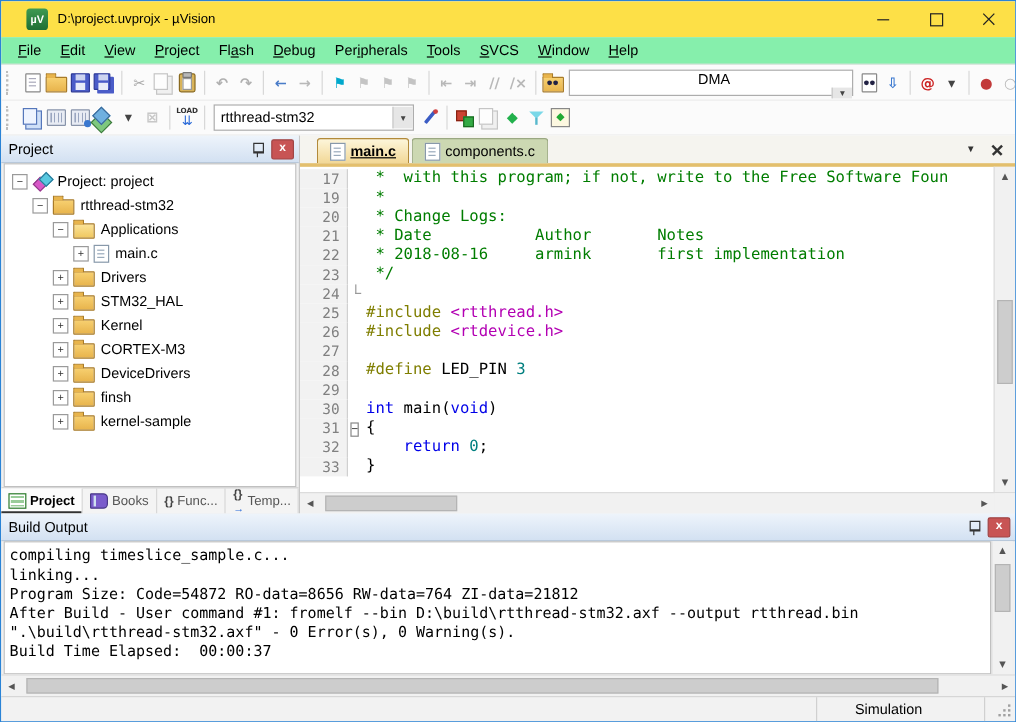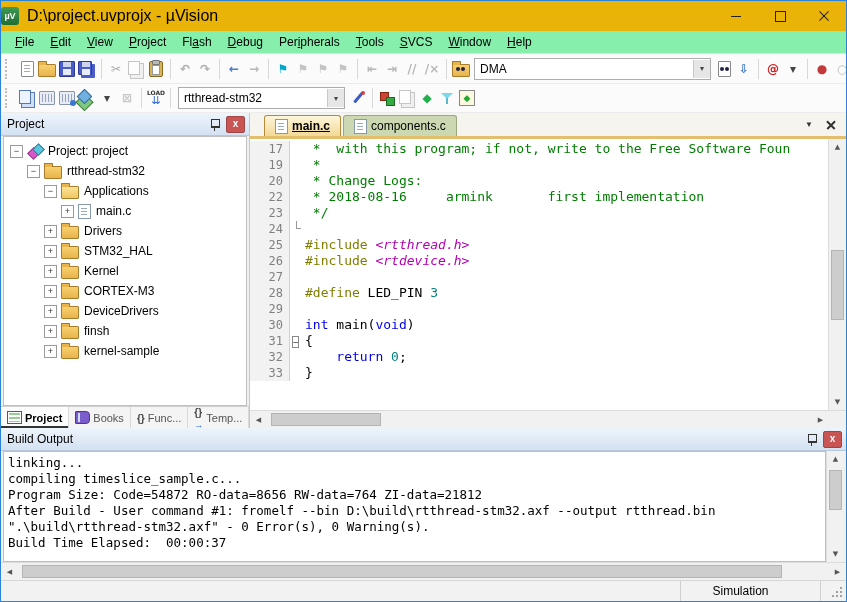--- a/index.html
+++ b/index.html
@@ -1,23 +1,23 @@
 <!DOCTYPE html>
 <html><head>
 <meta charset="utf-8">
 <style>
   html,body{margin:0;padding:0;background:#d8d8d8;}
   .win{width:847px;height:602px;box-sizing:border-box;border:1px solid #2a83d6;background:#f0f0f0;
        display:flex;flex-direction:column;overflow:hidden;
        font-family:"Liberation Sans","DejaVu Sans",sans-serif;font-size:12px;color:#000;}
   
-  .titlebar{height:30px;background:#eab308;display:flex;align-items:center;padding-left:0;flex:0 0 auto;}
+  .titlebar{height:30px;background:#fde047;display:flex;align-items:center;padding-left:21px;flex:0 0 auto;}
   .logo{width:18px;height:18px;background:linear-gradient(#3f9a52,#1e6e34);border-radius:3px;color:#fff;
         font-size:9px;font-weight:bold;display:flex;align-items:center;justify-content:center;margin-right:8px;}
-  .title-text{font-size:16px;}
+  .title-text{font-size:11px;}
   .win-controls{margin-left:auto;display:flex;height:100%;}
   .wc{width:44px;display:flex;align-items:center;justify-content:center;position:relative;}
   .wc-min::before{content:"";width:10px;height:1px;background:#222;}
   .wc-max::before{content:"";width:9px;height:9px;border:1px solid #222;}
   .wc-close::before,.wc-close::after{content:"";position:absolute;left:50%;top:50%;width:13px;height:1px;background:#222;}
   .wc-close::before{transform:translate(-50%,-50%) rotate(45deg);}
   .wc-close::after{transform:translate(-50%,-50%) rotate(-45deg);}
   
   .menubar{height:22px;background:#86efac;display:flex;align-items:center;padding-left:6px;
            border-bottom:1px solid #e0e0e0;flex:0 0 auto;}
@@ -133,21 +133,21 @@
   .carea{flex:1;overflow:hidden;padding-top:2px;font-family:"DejaVu Sans Mono","Liberation Mono",monospace;font-size:13px;}
   .crow{display:flex;height:16px;line-height:16px;white-space:pre;}
   .lnum{width:40px;text-align:right;padding-right:6px;color:#808080;background:#f2f2f2;border-right:1px solid #d0d0d0;
         flex:0 0 auto;font-size:12px;box-sizing:border-box;}
   .lfold{width:13px;flex:0 0 auto;position:relative;}
   .fo{margin:3px 0 0 2px;width:9px;height:9px;border:1px solid #888;font-size:9px;line-height:7px;text-align:center;
       color:#333;background:#fff;box-sizing:border-box;}
   .fe::before{content:"";position:absolute;left:6px;top:0;width:1px;height:8px;background:#999;}
   .fe::after{content:"";position:absolute;left:6px;top:7px;width:5px;height:1px;background:#999;}
   .ccode{padding-left:2px;}
-  .tok-cm{color:#007d00;} .tok-pp{color:#7f7e00;} .tok-hd{color:#b300b3;font-style:italic;}
+  .tok-cm{color:#007d00;} .tok-pp{color:#7f7e00;} .tok-hd{color:#b300b3;}
   .tok-kw{color:#0000e8;} .tok-num{color:#007f7f;} .tok-pl{color:#000;}
   
   .vscroll{width:17px;background:#f1f1f1;border-left:1px solid #dcdcdc;display:flex;flex-direction:column;
            align-items:center;flex:0 0 auto;}
   .sarrow{width:17px;height:16px;display:flex;align-items:center;justify-content:center;color:#555;font-size:7px;
           flex:0 0 auto;font-family:"DejaVu Sans",sans-serif;}
   .vthumb{width:13px;background:#cdcdcd;border:1px solid #b4b4b4;box-sizing:border-box;flex:0 0 auto;}
   .vspacer{flex:1;}
   .hscroll{height:17px;background:#f1f1f1;border-top:1px solid #dcdcdc;display:flex;align-items:center;flex:0 0 auto;}
   .hthumb{height:13px;background:#cdcdcd;border:1px solid #b4b4b4;box-sizing:border-box;margin-left:4px;flex:0 0 auto;}
@@ -232,21 +232,21 @@
       <span class="ic" style="color: rgb(196, 196, 196); font-weight: bold; font-size: 12px;">⚑</span>
       <span class="sep"></span>
       <span class="ic" style="color: rgb(184, 184, 184); font-weight: bold; font-size: 12px;">⇤</span>
       <span class="ic" style="color: rgb(184, 184, 184); font-weight: bold; font-size: 12px;">⇥</span>
       <span class="ic" style="color: rgb(184, 184, 184); font-weight: bold; font-size: 12px;">//</span>
       <span class="ic" style="color: rgb(184, 184, 184); font-weight: bold; font-size: 12px;">/×</span>
       <span class="sep"></span>
       <span class="ic">
         <span class="sh-folderb"></span>
       </span>
-      <div class="combo" style="width: 230px;">
+      <div class="combo" style="width: 230px; flex-direction: column;">
         <span class="combo-val">DMA</span>
         <span class="combo-arrow">▾</span>
       </div>
       <span class="ic">
         <span class="sh-pageb"></span>
       </span>
       <span class="ic" style="color: rgb(58, 120, 208); font-weight: bold; font-size: 12px;">⇩</span>
       <span class="sep"></span>
       <span class="ic" style="color: rgb(204, 34, 34); font-weight: bold; font-size: 12px;">@</span>
       <span class="ic" style="color: rgb(68, 68, 68); font-weight: bold; font-size: 12px;">▾</span>
@@ -422,20 +422,21 @@
           <span class="etab-controls">
             <span style="font-size: 8px;">▼</span>
             <span class="etc-x"></span>
           </span>
         </div>
       <div class="ebody">
         <div class="carea" id="carea">
             <div class="crow"><span class="lnum">17</span><span class="lfold"></span><span class="ccode"><span class="tok-cm"> *  with this program; if not, write to the Free Software Foun</span></span></div>
             <div class="crow"><span class="lnum">19</span><span class="lfold"></span><span class="ccode"><span class="tok-cm"> *</span></span></div>
             <div class="crow"><span class="lnum">20</span><span class="lfold"></span><span class="ccode"><span class="tok-cm"> * Change Logs:</span></span></div>
+            <div class="crow"><span class="lnum">21</span><span class="lfold"></span><span class="ccode"><span class="tok-cm"> * Date           Author       Notes</span></span></div>
             <div class="crow"><span class="lnum">22</span><span class="lfold"></span><span class="ccode"><span class="tok-cm"> * 2018-08-16     armink       first implementation</span></span></div>
             <div class="crow"><span class="lnum">23</span><span class="lfold"></span><span class="ccode"><span class="tok-cm"> */</span></span></div>
             <div class="crow"><span class="lnum">24</span><span class="lfold fe"></span><span class="ccode"></span></div>
             <div class="crow"><span class="lnum">25</span><span class="lfold"></span><span class="ccode"><span class="tok-pp">#include</span><span class="tok-pl"> </span><span class="tok-hd">&lt;rtthread.h&gt;</span></span></div>
             <div class="crow"><span class="lnum">26</span><span class="lfold"></span><span class="ccode"><span class="tok-pp">#include</span><span class="tok-pl"> </span><span class="tok-hd">&lt;rtdevice.h&gt;</span></span></div>
             <div class="crow"><span class="lnum">27</span><span class="lfold"></span><span class="ccode"></span></div>
             <div class="crow"><span class="lnum">28</span><span class="lfold"></span><span class="ccode"><span class="tok-pp">#define</span><span class="tok-pl"> LED_PIN </span><span class="tok-num">3</span></span></div>
             <div class="crow"><span class="lnum">29</span><span class="lfold"></span><span class="ccode"></span></div>
             <div class="crow"><span class="lnum">30</span><span class="lfold"></span><span class="ccode"><span class="tok-kw">int</span><span class="tok-pl"> main(</span><span class="tok-kw">void</span><span class="tok-pl">)</span></span></div>
             <div class="crow"><span class="lnum">31</span><span class="lfold"><span class="fo">−</span></span><span class="ccode"><span class="tok-pl">{</span></span></div>
@@ -460,22 +461,22 @@
   </div>
 
   <div class="bpanel">
     <div class="phead">
       <span class="phead-title">Build Output</span>
       <span class="pin"></span>
       <span class="xbtn">x</span>
     </div>
     <div class="bobody">
       <div class="botext" id="botext">
+          <div class="boline">compiling timeslice_sample.c...</div>
           <div class="boline">linking...</div>
-          <div class="boline">compiling timeslice_sample.c...</div>
           <div class="boline">Program Size: Code=54872 RO-data=8656 RW-data=764 ZI-data=21812</div>
           <div class="boline">After Build - User command #1: fromelf --bin D:\build\rtthread-stm32.axf --output rtthread.bin</div>
           <div class="boline">".\build\rtthread-stm32.axf" - 0 Error(s), 0 Warning(s).</div>
           <div class="boline">Build Time Elapsed:  00:00:37</div>
         </div>
       <div class="vscroll">
         <span class="sarrow">▲</span>
         <span class="vthumb" style="height:40px;margin-top:3px"></span>
         <span class="vspacer"></span>
         <span class="sarrow">▼</span>

